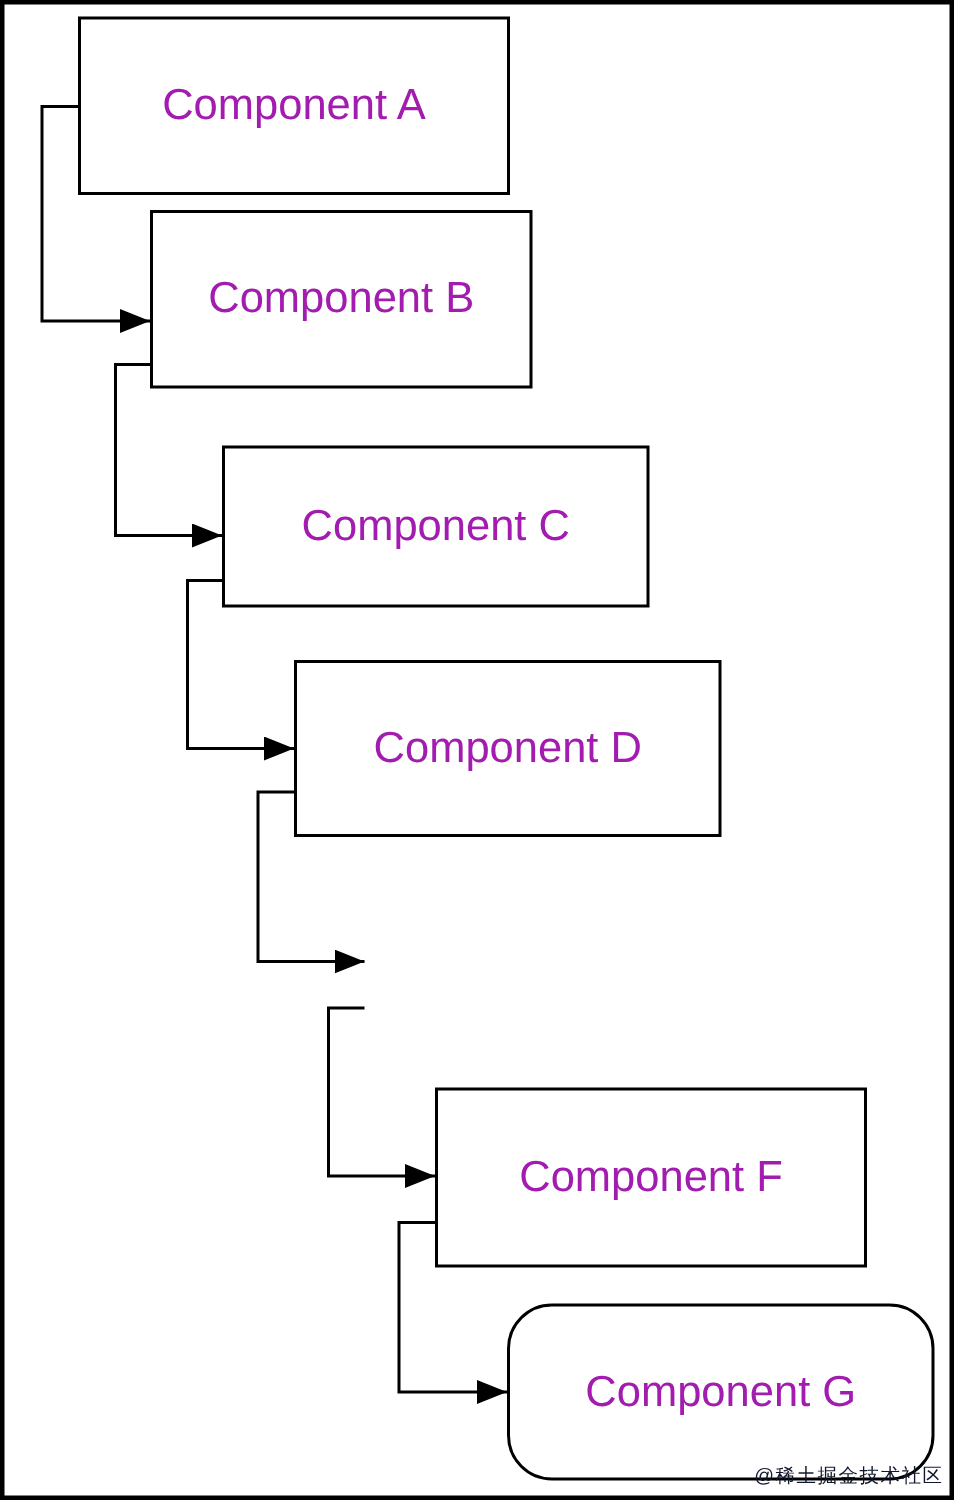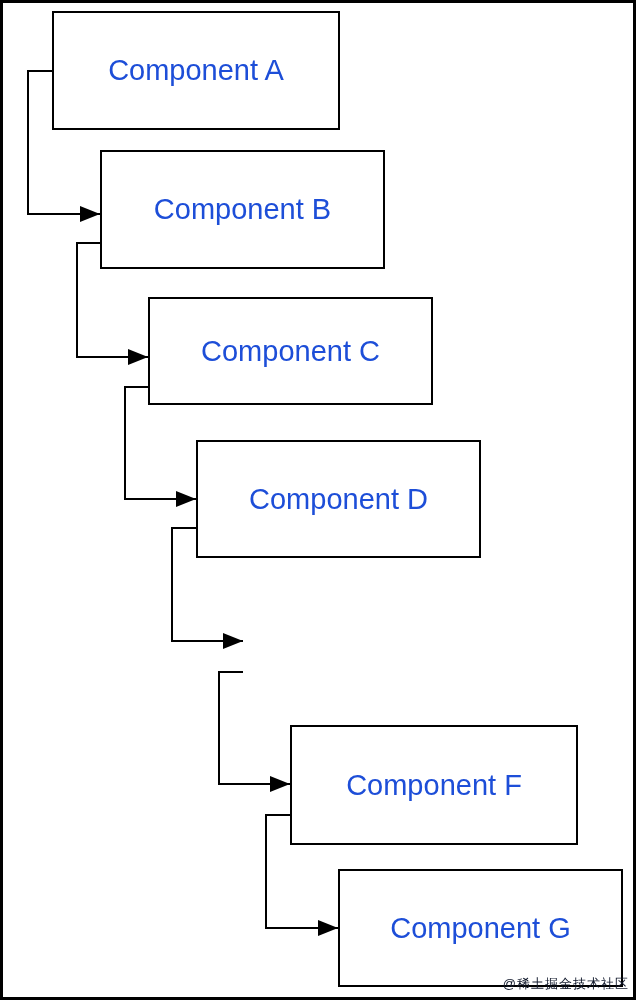--- a/index.html
+++ b/index.html
@@ -35,31 +35,31 @@
     box-sizing: border-box;
     background: #ffffff;
     border: 2px solid #000000;
     display: flex;
     align-items: center;
     justify-content: center;
     margin: -3px 0 0 -3px; 
   }
   .node-label {
     font-size: 29px;
-    color: #1d4ed8;
+    color: #a21caf;
     white-space: nowrap;
   }
   
   .node-a { left: 52px;  top: 11px;  width: 288px; height: 119px; }
-  .node-b { left: 100px; top: 150px; width: 285px; height: 119px; }
+  .node-b { left: 100px; top: 140px; width: 255px; height: 119px; }
   .node-c { left: 148px; top: 297px; width: 285px; height: 108px; }
   .node-d { left: 196px; top: 440px; width: 285px; height: 118px; }
   .node-e { left: 243px; top: 583px; width: 286px; height: 119px; }
   .node-f { left: 290px; top: 725px; width: 288px; height: 120px; }
-  .node-g { left: 338px; top: 869px; width: 285px; height: 118px; }
+  .node-g { left: 338px; top: 869px; width: 285px; height: 118px; border-radius: 30px; }
   .watermark {
     position: absolute;
     right: 4px;
     bottom: 4px;
     font-size: 13px;
     color: #0f172a;
     letter-spacing: 1px;
     white-space: nowrap;
   }
 </style>

